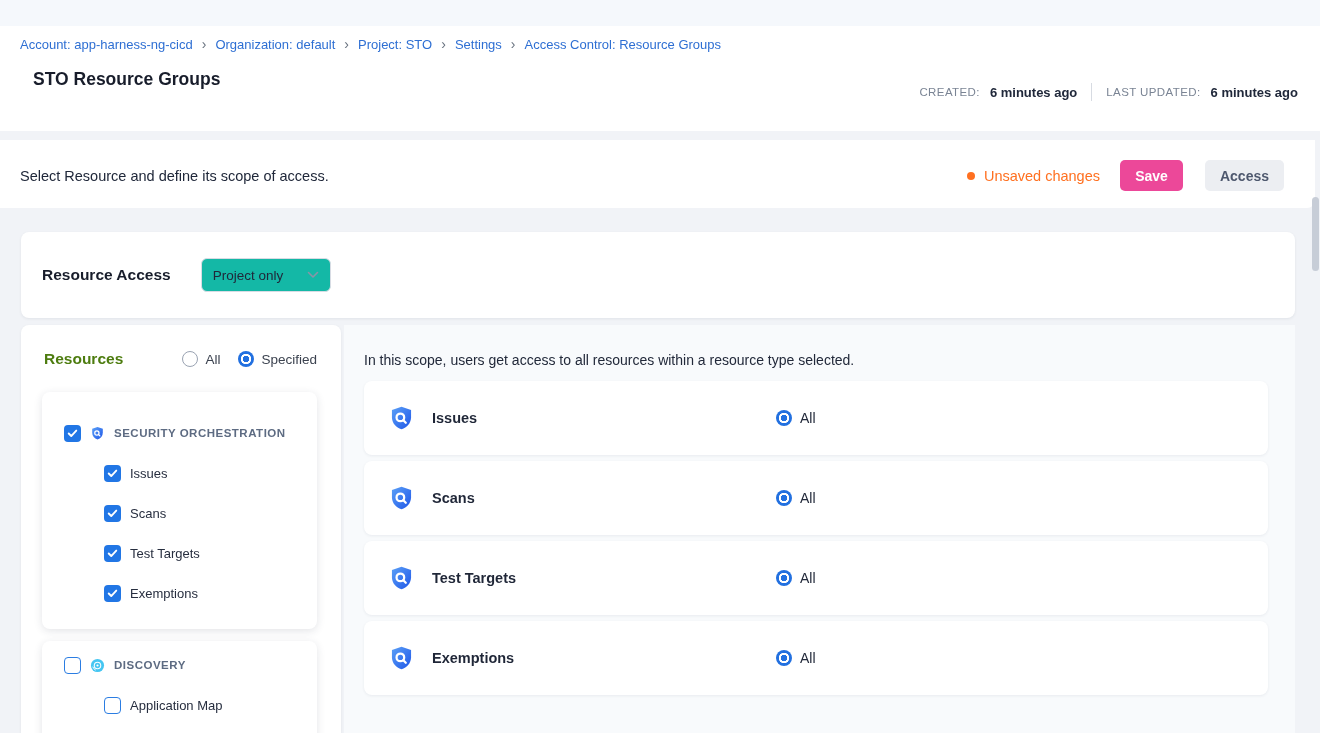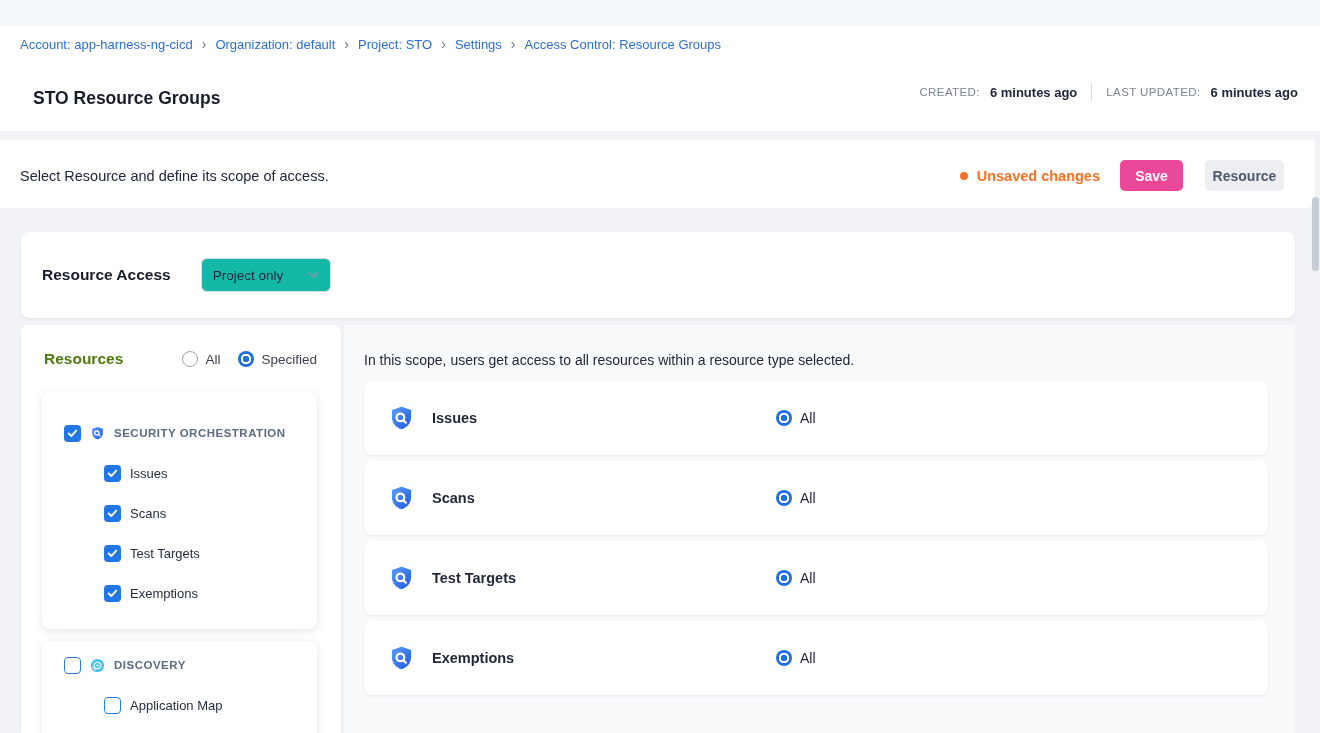--- a/index.html
+++ b/index.html
@@ -7,31 +7,31 @@
   body {
     font-family:"Liberation Sans","DejaVu Sans",sans-serif;
     background:#f1f3f7; color:#1f2736; position:relative;
   }
   
   .header { position:absolute; left:0; top:0; width:1320px; height:131px; background:#ffffff; }
   .header-top-strip { position:absolute; left:0; top:0; width:100%; height:26px; background:#f5f8fc; }
   .breadcrumb { position:absolute; left:20px; top:37px; display:flex; align-items:center; gap:9px; font-size:13px; }
   .crumb { color:#2e6fd3; text-decoration:none; cursor:pointer; }
   .crumb-sep { color:#68727f; font-size:14px; line-height:13px; }
-  .page-title { position:absolute; left:33px; top:88px; font-size:17.5px; font-weight:700; color:#181d2b; }
+  .page-title { position:absolute; left:33px; top:69px; font-size:17.5px; font-weight:700; color:#181d2b; }
   .meta { position:absolute; right:22px; top:83px; display:flex; align-items:center; gap:10px; }
   .meta-label { font-size:11.5px; color:#7a8494; letter-spacing:.4px; }
   .meta-value { font-size:13px; font-weight:700; color:#20283a; }
   .meta-div { width:1px; height:18px; background:#d7dbe2; margin:0 4px; }
   
   .toolbar { position:absolute; left:0; top:140px; width:1315px; height:68px; background:#ffffff;
              border-radius:0 0 8px 0; display:flex; align-items:center; padding:3px 31px 0 20px; }
   .toolbar-desc { font-size:14.5px; color:#20283a; }
   .toolbar-right { margin-left:auto; display:flex; align-items:center; }
-  .unsaved { display:flex; align-items:center; gap:9px; color:#ff7020; font-size:14.5px; margin-right:20px;font-weight:bold; }
+  .unsaved { display:flex; align-items:center; gap:9px; color:#ff7020; font-size:14.5px; margin-right:20px; }
   .unsaved-dot { width:8px; height:8px; border-radius:50%; background:#ff7020; }
   .btn { height:31px; border:none; border-radius:5px; font-family:inherit; font-size:14px; font-weight:700; cursor:pointer; }
   .btn-save { width:63px; background:#ec4899; color:#ffffff; margin-right:22px; }
   .btn-discard { width:79px; background:#eceef2; color:#4e586e; }
   
   .scope-card { position:absolute; left:21px; top:232px; width:1274px; height:86px; background:#fff;
                 border-radius:8px; box-shadow:0 1px 3px rgba(35,47,66,.08); display:flex; align-items:center; padding-left:21px; }
   .scope-label { font-size:15.5px; font-weight:700; color:#181d2b; margin-right:30px; }
   .dropdown { width:130px; height:34px; background:#14b8a6; border:1px solid #d8dce4; border-radius:6px;
               display:flex; align-items:center; padding:0 11px; cursor:pointer; }
@@ -110,21 +110,21 @@
 </div>
 
 <div class="toolbar">
   <span class="toolbar-desc">Select Resource and define its scope of access.</span>
   <div class="toolbar-right">
     <span class="unsaved">
       <span class="unsaved-dot"></span>
       <span>Unsaved changes</span>
     </span>
     <button class="btn btn-save">Save</button>
-    <button class="btn btn-discard">Resource</button>
+    <button class="btn btn-discard">Access</button>
   </div>
 </div>
 
 <div class="scope-card">
   <span class="scope-label">Resource Access</span>
   <div class="dropdown">
     <span class="dropdown-text">Project only</span>
     <svg width="12" height="8" viewBox="0 0 12 8">
       <polyline points="1.5,1.5 6,6 10.5,1.5" fill="none" stroke="#8a94a6" stroke-width="1.6" stroke-linecap="round" stroke-linejoin="round"></polyline>
     </svg>

